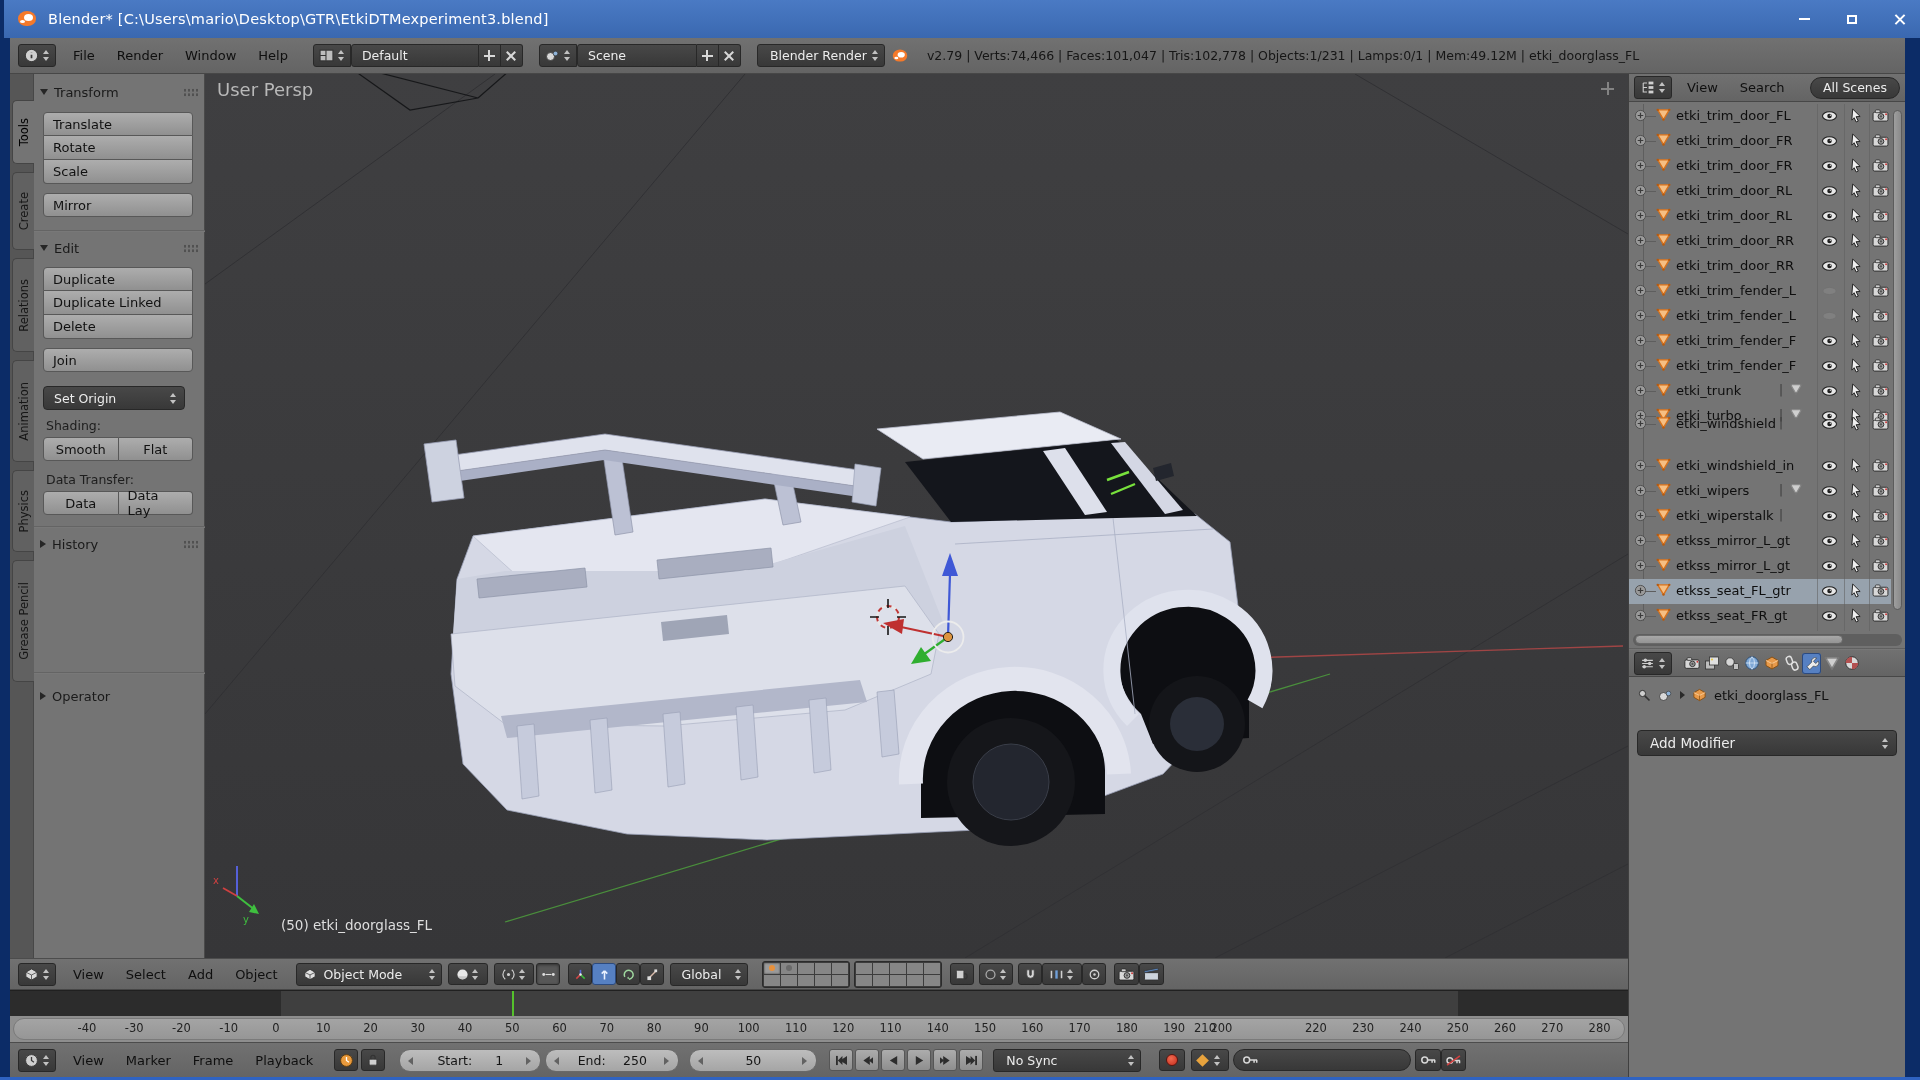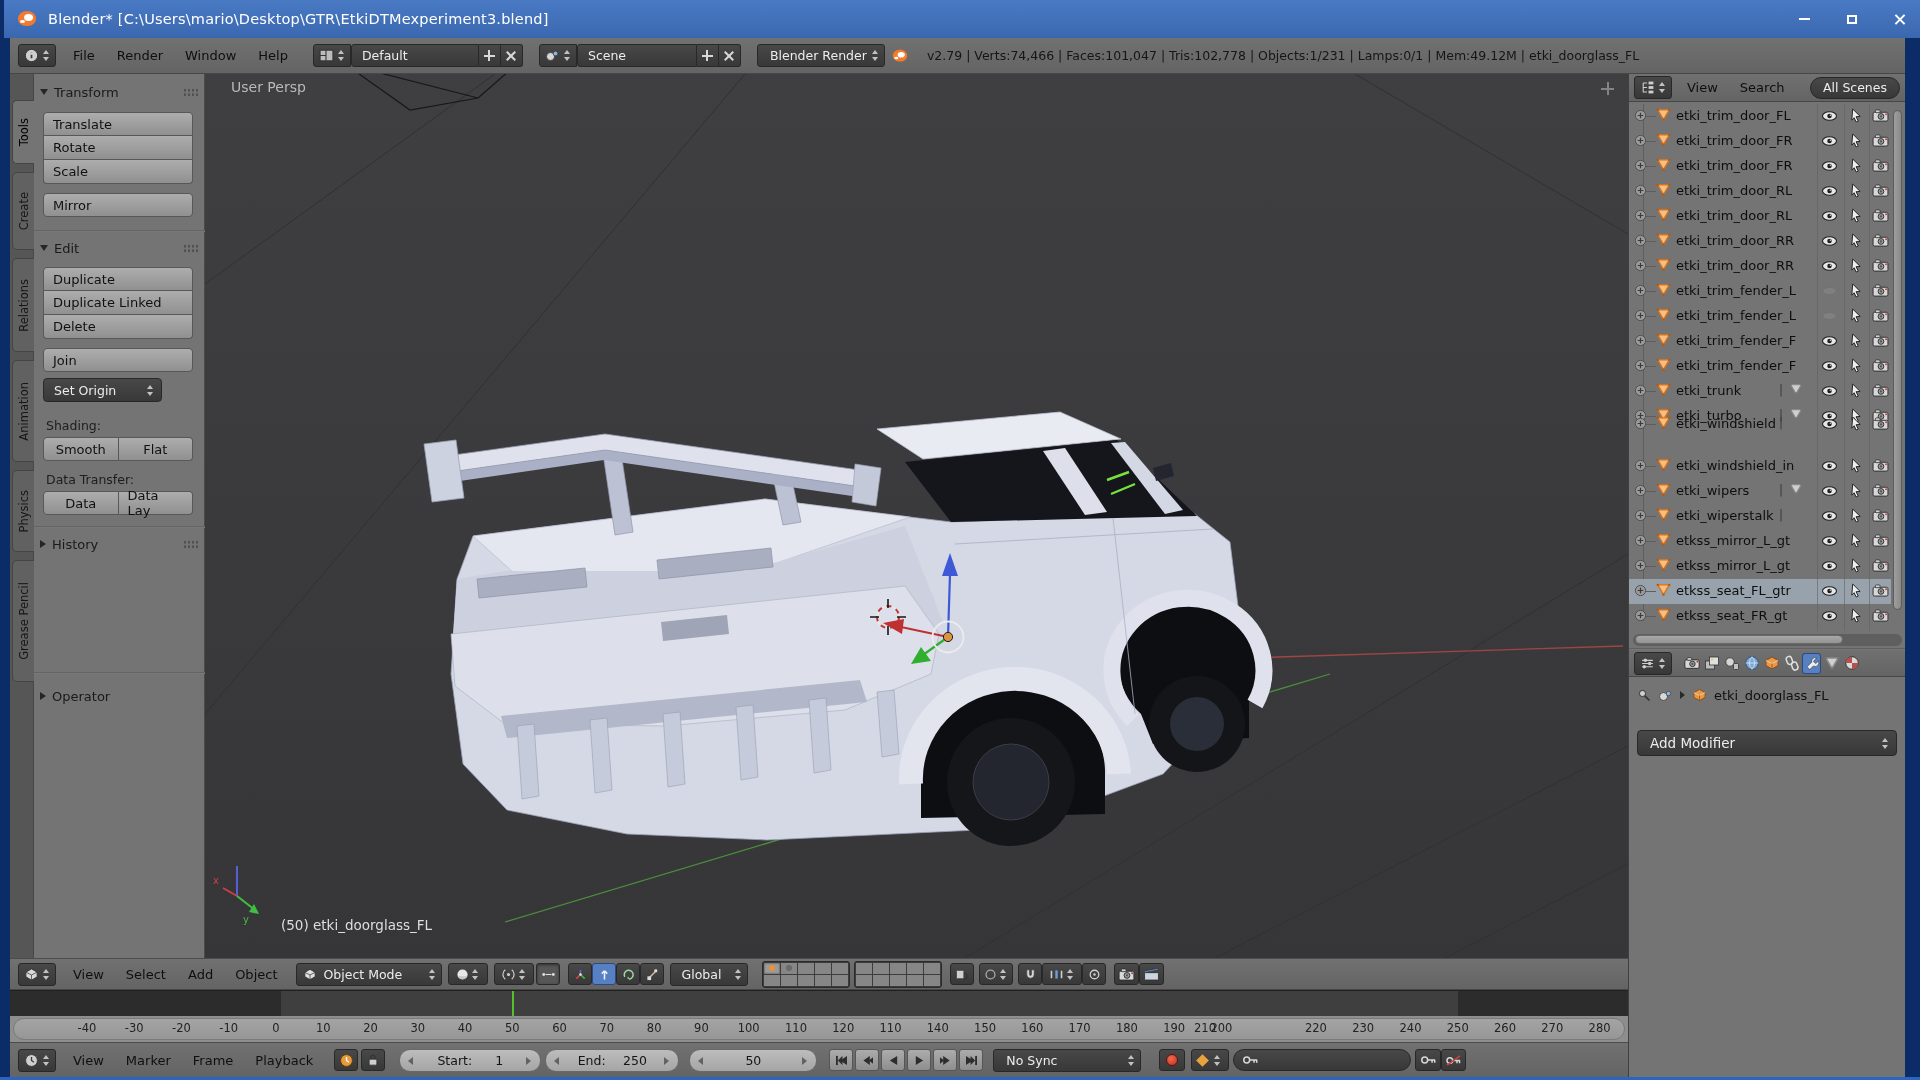--- a/index.html
+++ b/index.html
@@ -70,21 +70,21 @@
 .lbtn.single{position:absolute;left:9px;width:150px;border-radius:4px}
 .dkdrop{position:absolute;height:24px;border-radius:4px;padding:0 6px 0 10px;justify-content:space-between}
 .slabel{position:absolute;left:12px;font-size:12.5px;color:#1d1d1d}
 .seg{position:absolute;left:9px;width:150px;display:flex}
 .seg .lbtn{flex:1;justify-content:center;border-radius:0;border-left-width:0}
 .seg .lbtn:first-child{border-radius:4px 0 0 4px;border-left-width:1px}
 .seg .lbtn:last-child{border-radius:0 4px 4px 0}
 .shelf-divider{position:absolute;left:0;width:171px;height:2px;background:linear-gradient(#5a5a5a,#828282)}
 
 #viewport{position:absolute;left:195px;top:36px;width:1423px;height:884px;background:linear-gradient(#3f3f41,#363638);overflow:hidden}
-#viewport .vp-label{position:absolute;left:26px;top:5px;color:#b9b9b9;font-size:14px}
+#viewport .vp-label{position:absolute;left:12px;top:5px;color:#b9b9b9;font-size:18px}
 #viewport .vp-status{position:absolute;left:76px;top:843px;color:#dedede;font-size:13.5px}
 #vp-plus{position:absolute;right:14px;top:8px;width:13px;height:13px;opacity:.75}
 #vp-plus::before{content:"";position:absolute;left:5.5px;top:0;width:2px;height:13px;background:#9a9a9a}
 #vp-plus::after{content:"";position:absolute;left:0;top:5.5px;width:13px;height:2px;background:#9a9a9a}
 
 #vp-header{position:absolute;left:0;top:920px;width:1618px;height:32px;display:flex;align-items:center;padding-left:8px;border-top:1px solid #4c4c4c}
 .tool-btn{height:22px;min-width:24px;justify-content:center;padding:0 3px;gap:2px}
 .tool-btn.active{background:#5680c2;border-color:#2c4a7e}
 .tool-btn.pressed{background:#575757;box-shadow:inset 0 1px 3px rgba(0,0,0,.45)}
 .layer-grid{display:grid;grid-template-columns:repeat(5,16px);grid-template-rows:repeat(2,11px);gap:1px;background:#3c3c3c;border:1px solid #2b2b2b;border-radius:3px;padding:1px}
@@ -263,21 +263,21 @@
           <span class="grip"></span>
         </div>
       <div class="btn-group" style="top:193px" id="edit-group">
           <div class="lbtn">Duplicate</div>
           <div class="lbtn">Duplicate Linked</div>
           <div class="lbtn">Delete</div>
         </div>
       <div class="lbtn single" style="top:274px">
           <span>Join</span>
         </div>
-      <div class="dkdrop dk" style="top:304px;left:9px;width:119px">
+      <div class="dkdrop dk" style="top:312px;left:9px;width:142px">
           <span>Set Origin</span>
           <span class="spin"></span>
         </div>
       <div class="slabel" style="top:344px">Shading:</div>
       <div class="seg" style="top:363px" id="shading-seg">
           <div class="lbtn">Smooth</div>
           <div class="lbtn">Flat</div>
         </div>
       <div class="slabel" style="top:398px">Data Transfer:</div>
       <div class="seg" style="top:417px" id="dt-seg">

